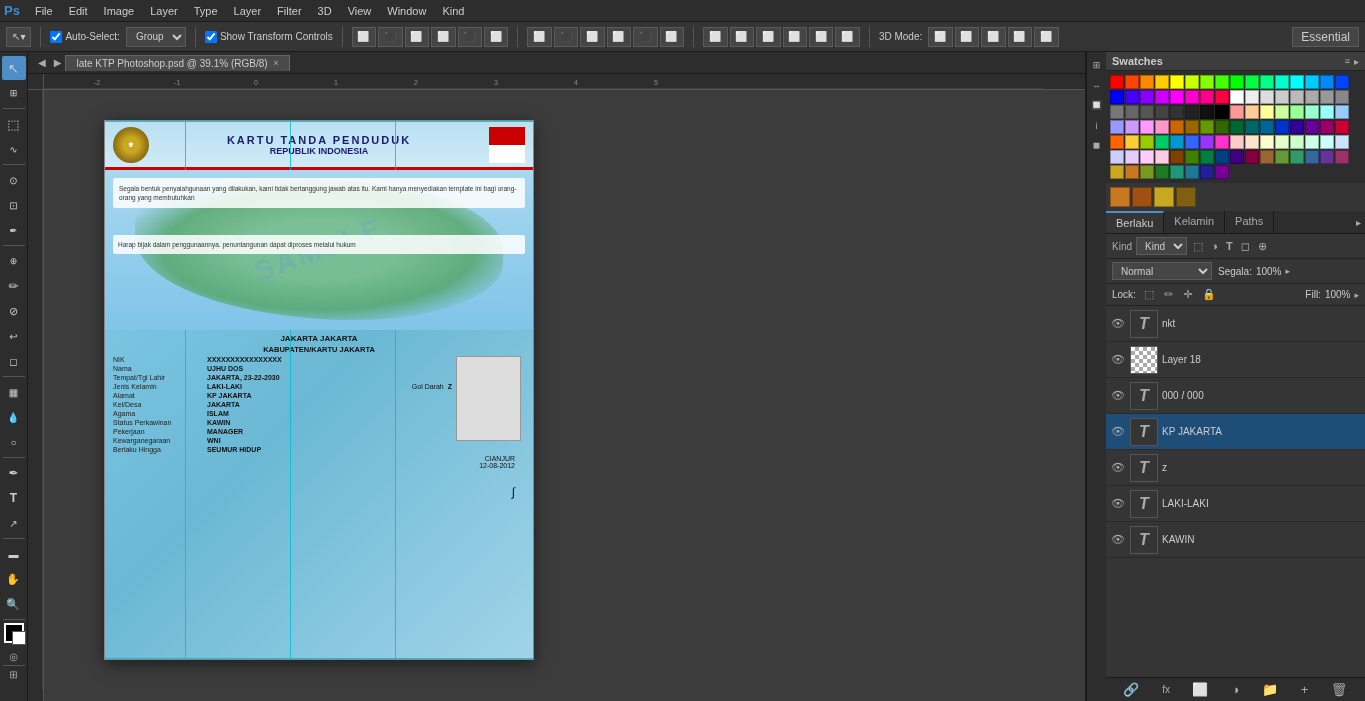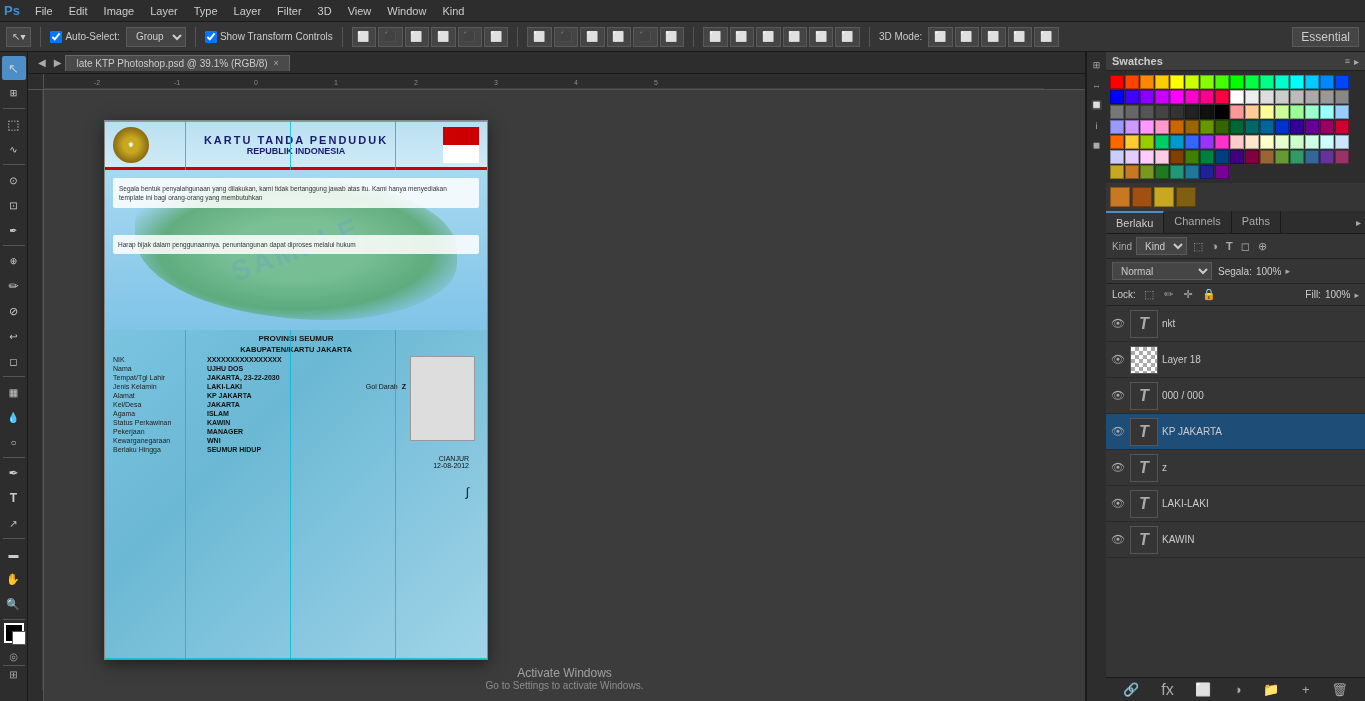--- a/index.html
+++ b/index.html
@@ -63,21 +63,21 @@
     .canvas-tab {
       background: #4a4a4a; color: #ccc; font-size: 10px;
       padding: 2px 10px; border-top: 1px solid #666;
       border-left: 1px solid #666; border-right: 1px solid #666;
       display: flex; align-items: center; gap: 6px;
     }
     .canvas-tab .close { font-size: 9px; cursor: pointer; color: #aaa; }
 
     
     .doc-image {
-      position: relative; width: 384px; height: 540px;
+      position: relative; width: 430px; height: 540px;
       background: linear-gradient(135deg, #87ceeb 0%, #6bb8d4 50%, #a0d4e8 100%);
       border: 1px solid #888; box-shadow: 0 4px 15px rgba(0,0,0,0.5);
       overflow: hidden;
     }
     .ktp-header {
       background: linear-gradient(180deg, #b8e0f0 0%, #d0eaf8 100%);
       padding: 6px 8px 4px 8px; display: flex; align-items: center; gap: 6px;
       border-bottom: 3px solid #c00;
     }
     .ktp-logo { width: 36px; height: 36px; background: radial-gradient(circle, #c8a820 30%, #8b6914 70%); border-radius: 50%; display: flex; align-items: center; justify-content: center; color: #fff; font-size: 7px; font-weight: bold; }
@@ -405,21 +405,21 @@
 
                 <div style="position:absolute;top:8px;left:8px;right:8px;background:rgba(255,255,255,0.85);padding:6px;font-size:6.5px;color:#333;line-height:1.4;border-radius:2px;">
                   <span>Segala bentuk penyalahgunaan yang dilakukan, kami tidak bertanggung jawab atas itu. Kami hanya menyediakan template ini bagi orang-orang yang membutuhkan</span>
                 </div>
                 <div style="position:absolute;top:65px;left:8px;right:8px;background:rgba(255,255,255,0.85);padding:5px;font-size:6.5px;color:#333;line-height:1.4;border-radius:2px;">
                   <span>Harap bijak dalam penggunaannya. penuntangunan dapat diproses melalui hukum</span>
                 </div>
               </div>
 
               <div class="ktp-body">
-                <div style="text-align:center;font-size:8px;font-weight:bold;color:#111;margin-bottom:2px;">PROVINSI SEUMUR</div>
+                <div style="text-align:center;font-size:8px;font-weight:bold;color:#111;margin-bottom:2px;">JAKARTA JAKARTA</div>
                 <div style="text-align:center;font-size:7.5px;font-weight:bold;color:#111;margin-bottom:2px;">KABUPATEN/KARTU JAKARTA</div>
 
                 <div style="float:right;width:65px;height:85px;background:#ddd;border:1px solid #999;margin:0 4px 4px 4px;"></div>
 
                 <div class="ktp-field">
                   <span class="ktp-label">NIK</span>
                   <span class="ktp-value">XXXXXXXXXXXXXXXX</span>
                 </div>
                 <div class="ktp-field">
                   <span class="ktp-label">Nama</span>
@@ -466,24 +466,20 @@
                 <div style="clear:both;"></div>
                 <div class="ktp-sign">
                   <div>CIANJUR</div>
                   <div>12-08-2012</div>
                   <div style="margin-top:16px;font-size:12px;">∫</div>
                 </div>
               </div>
             </div>
           </div>
 
-          <div class="activate-watermark">
-            <div class="aw-title">Activate Windows</div>
-            <div class="aw-sub">Go to Settings to activate Windows.</div>
-          </div>
         </div>
       </div>
     </div>
   </div>
 
   <div class="right-panel">
     <div class="right-panels-wrap">
 
       <div class="panel-icon-strip">
         <button class="pis-btn">⊞</button>
@@ -613,21 +609,21 @@
           <div class="swatch-large" style="background: rgb(200, 120, 32);"></div>
               <div class="swatch-large" style="background: rgb(160, 80, 16);"></div>
               <div class="swatch-large" style="background: rgb(200, 168, 32);"></div>
               <div class="swatch-large" style="background: rgb(128, 96, 16);"></div>
             </div>
         </div>
 
         <div class="layers-panel">
           <div class="layers-tab-row">
             <div class="panel-tab active">Berlaku</div>
-            <div class="panel-tab">Channels</div>
+            <div class="panel-tab">Kelamin</div>
             <div class="panel-tab">Paths</div>
             <div style="flex:1;background:#2d2d2d;"></div>
             <button style="background:none;border:none;color:#aaa;font-size:10px;cursor:pointer;padding:0 4px;">▸</button>
           </div>
 
           <div class="layers-toolbar">
             <span style="font-size:10px;color:#aaa;">Kind</span>
             <select class="kind-select">
               <option>Kind</option>
             </select>
@@ -696,21 +692,21 @@
               </div>
               <div class="layer-item">
                 <div class="eye-btn" style="font-size: 11px;">👁</div>
                 <div class="layer-thumb text">T</div>
                 <div class="layer-name">KAWIN</div>
               </div>
             </div>
 
           <div class="layers-bottom">
             <button class="lb-btn">🔗</button>
-            <button class="lb-btn" style="font-size:16px;">fx</button>
+            <button class="lb-btn" style="font-size:10px;">fx</button>
             <button class="lb-btn">⬜</button>
             <button class="lb-btn">◑</button>
             <button class="lb-btn">📁</button>
             <button class="lb-btn">+</button>
             <button class="lb-btn">🗑</button>
           </div>
         </div>
       </div>
     </div>
   </div>

